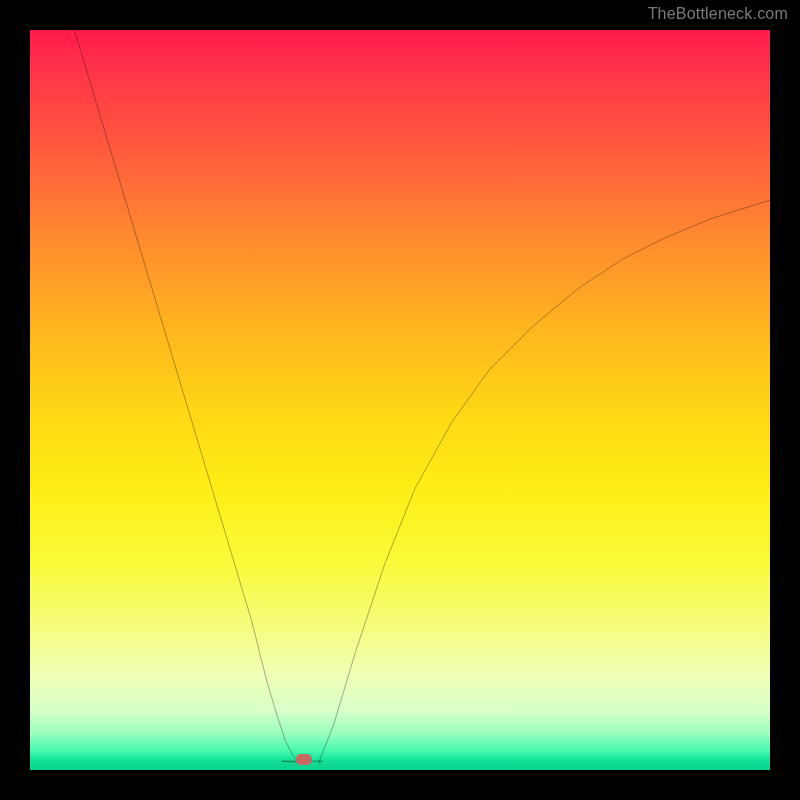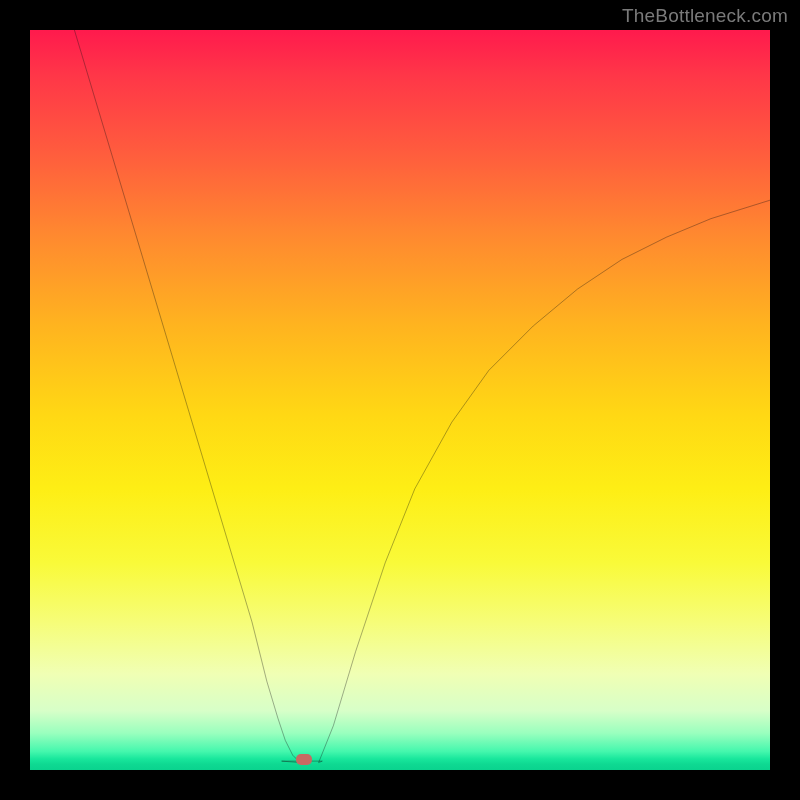--- a/index.html
+++ b/index.html
@@ -51,21 +51,21 @@
     height: 11px;
     background: #c76a62;
     border-radius: 5px;
   }
 
   .watermark {
     position: absolute;
     top: 5px;
     right: 12px;
     color: #7a7a7a;
-    font-size: 19px;
+    font-size: 16px;
     letter-spacing: 0.2px;
     font-weight: 400;
   }
 </style>
 </head>
 <body>
 
 <div class="frame">
   <div class="watermark">TheBottleneck.com</div>
   <div class="plot">

